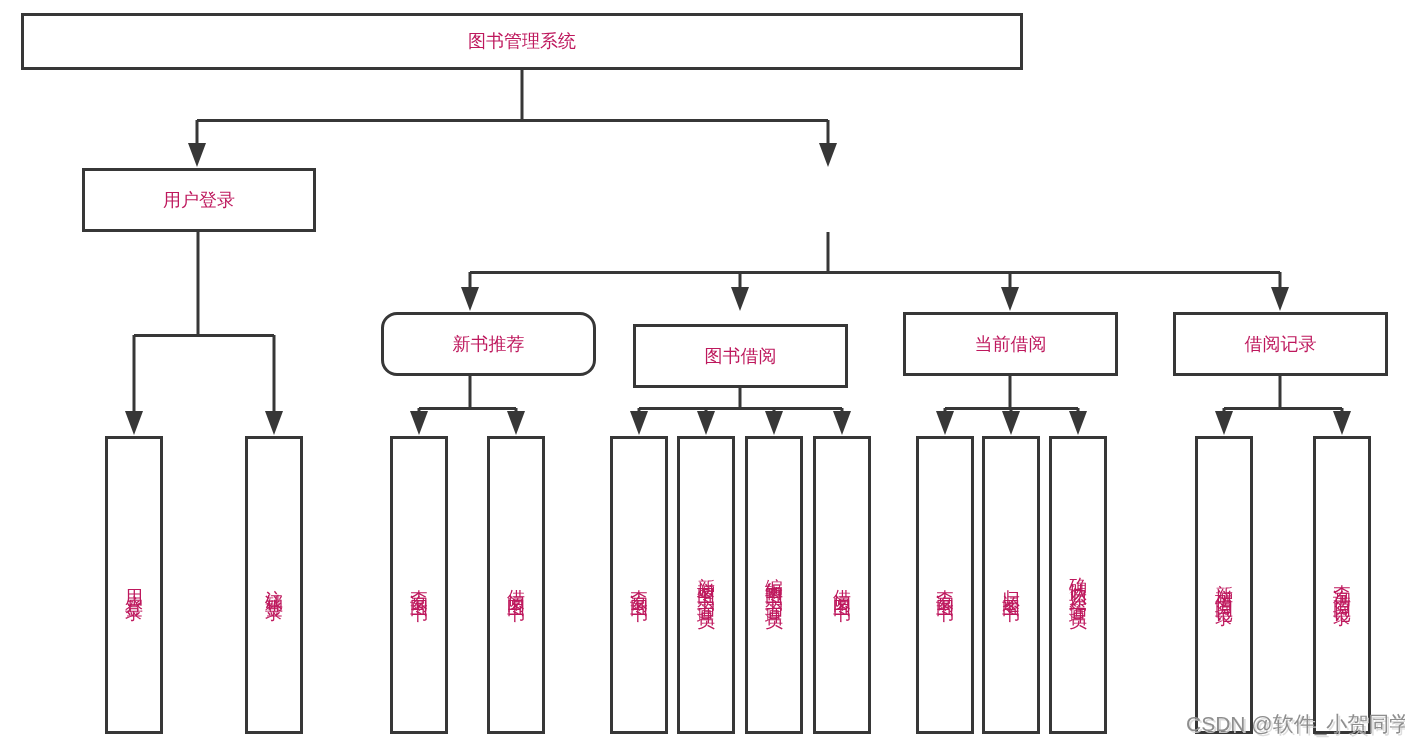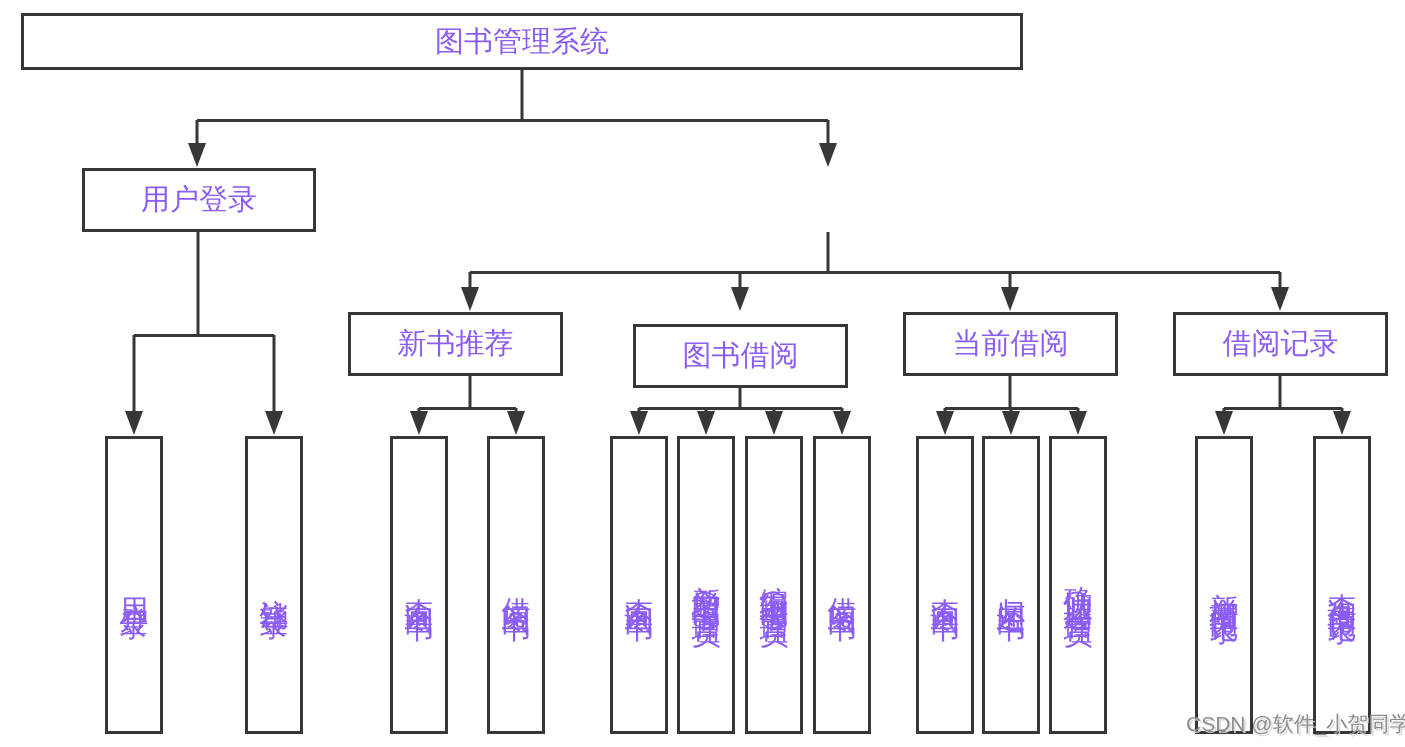--- a/index.html
+++ b/index.html
@@ -24,23 +24,23 @@
     z-index: 1;
   }
   .node {
     position: absolute;
     box-sizing: border-box;
     border: 3px solid #373737;
     background: #ffffff;
     display: flex;
     align-items: center;
     justify-content: center;
-    font-size: 29px;
+    font-size: 18px;
     line-height: 1.15;
-    color: #8b5cf6;
+    color: #be185d;
     z-index: 2;
     text-align: center;
     white-space: nowrap;
   }
   .node.leaf {
     writing-mode: vertical-rl;
     text-orientation: mixed;
     letter-spacing: 5px;
     white-space: normal;
     line-height: 1;
@@ -132,21 +132,21 @@
       <polygon points="1069,411 1087,411 1078,435"></polygon>
       <polygon points="1215,411 1233,411 1224,435"></polygon>
       <polygon points="1333,411 1351,411 1342,435"></polygon>
     </g>
   </svg>
 
   <div class="node root">图书管理系统</div>
 
   <div class="node lvl2" style="left:82px;">用户登录</div>
 
-  <div class="node lvl3" style="left:348px;">新书推荐</div>
+  <div class="node lvl3" style="left:381px;border-radius:16px;">新书推荐</div>
   <div class="node lvl3" style="left:633px;margin-top:12px;">图书借阅</div>
   <div class="node lvl3" style="left:903px;">当前借阅</div>
   <div class="node lvl3" style="left:1173px;">借阅记录</div>
 
   <div class="node leaf" style="left:105px;">用户登录</div>
   <div class="node leaf" style="left:245px;">注销登录</div>
 
   <div class="node leaf" style="left:390px;">查询图书</div>
   <div class="node leaf" style="left:487px;">借阅图书</div>
 

